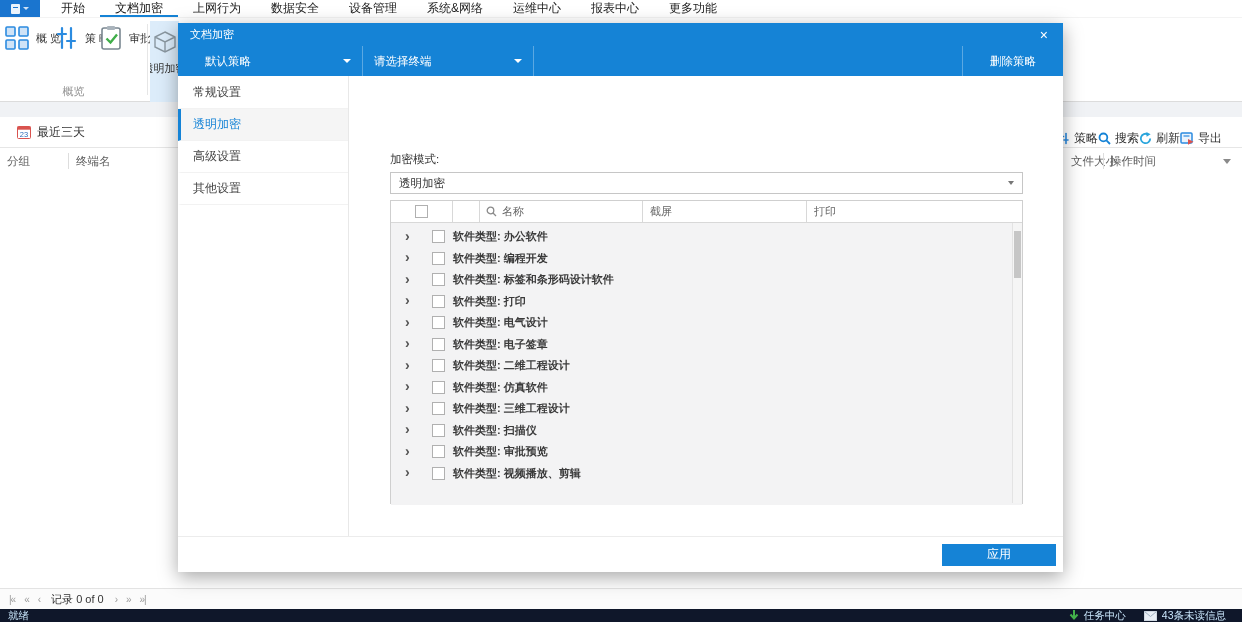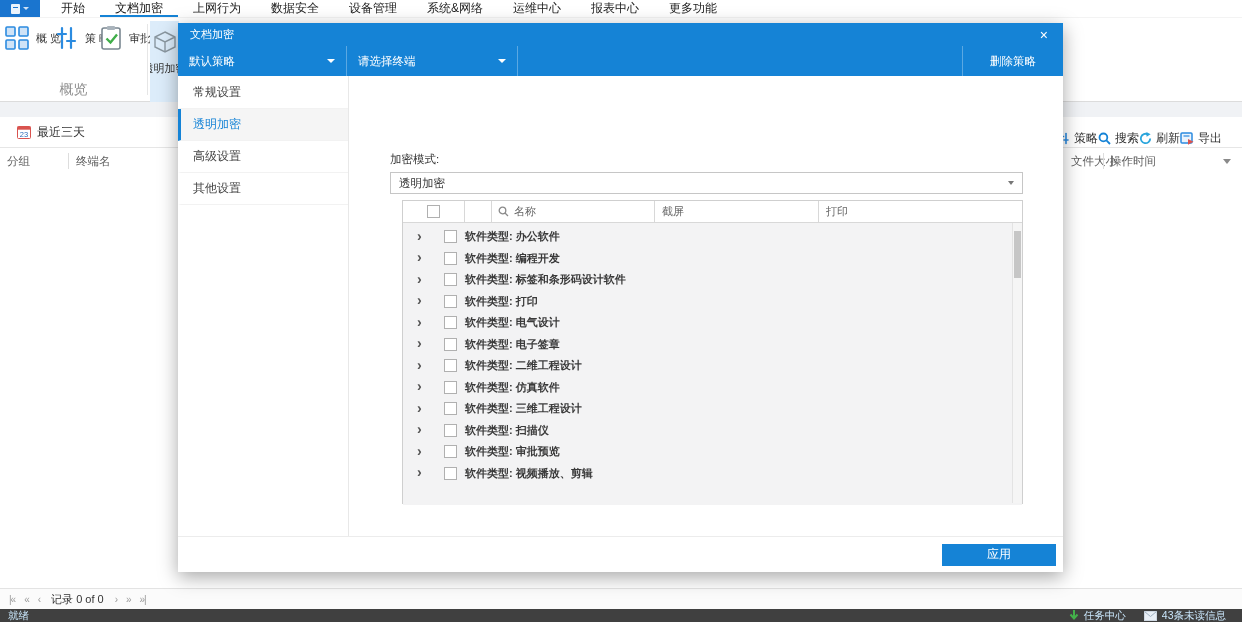--- a/index.html
+++ b/index.html
@@ -13,21 +13,21 @@
      background-image:linear-gradient(#1a75cf,#1a75cf);background-size:5px 1px;background-repeat:no-repeat;background-position:2px 3px;}
   .caret-down-w{width:0;height:0;border-left:3px solid transparent;border-right:3px solid transparent;border-top:3px solid #cfe2f5;}
   .menu-items{display:flex;align-items:stretch;margin-left:6px;}
   .menu-item{font-size:12px;color:#222;padding:0 15px;line-height:16px;cursor:pointer;white-space:nowrap;}
   .menu-item.selected{box-shadow:inset 0 -2px 0 #1583d6;color:#111;}
 
   
   .ribbon{position:absolute;top:18px;left:0;right:0;height:83px;background:#fff;border-bottom:1px solid #dcdcdc;}
   .ribbon-btn{position:absolute;top:7px;display:flex;flex-direction:row;align-items:center;gap:6px;cursor:pointer;}
   .rb-label{font-size:11px;color:#333;white-space:nowrap;}
-  .group-label{position:absolute;left:0;width:147px;bottom:2px;text-align:center;font-size:14px;color:#8f8f8f;}
+  .group-label{position:absolute;left:0;width:147px;bottom:2px;text-align:center;font-size:11px;color:#8f8f8f;}
   .ribbon-divider{position:absolute;left:147px;top:6px;bottom:6px;width:1px;background:#e6e6e6;}
   .ribbon-partial{position:absolute;left:150px;top:3px;width:29px;height:76px;background:#dcecfa;overflow:hidden;
                   display:flex;flex-direction:column;align-items:center;padding-top:9px;gap:7px;}
   .ribbon-partial .rb-label{white-space:nowrap;}
 
   
   .substrip{position:absolute;top:102px;left:0;right:0;height:15px;background:#f0f2f5;}
 
   
   .filterbar{position:absolute;top:117px;left:0;right:0;height:30px;background:#fff;display:flex;align-items:center;}
@@ -44,50 +44,50 @@
 
   .main-area{position:absolute;top:174px;left:0;right:0;bottom:34px;background:#fff;}
 
   
   .pagebar{position:absolute;left:0;right:0;bottom:13px;height:20px;background:#fbfbfb;border-top:1px solid #e3e3e3;
            display:flex;align-items:center;gap:9px;padding-left:9px;font-size:10px;color:#9a9a9a;}
   .pg-ico{cursor:pointer;letter-spacing:-1px;}
   .page-label{font-size:11px;color:#333;margin:15px 2px;}
 
   
-  .statusbar{position:absolute;left:0;right:0;bottom:0;height:13px;background:#404040;color:#c9e6fb;
+  .statusbar{position:absolute;left:0;right:0;bottom:0;height:13px;background:#0f172a;color:#c9e6fb;
              font-size:10.5px;display:flex;align-items:center;}
   .status-left{margin-left:8px;}
   .status-right{margin-left:auto;margin-right:16px;display:flex;align-items:center;gap:18px;}
   .sr-group{display:flex;align-items:center;gap:5px;cursor:pointer;}
 
   
   .dialog{position:absolute;left:178px;top:23px;width:885px;height:549px;background:#fff;
           box-shadow:0 5px 18px rgba(0,0,0,0.35);display:flex;flex-direction:column;z-index:10;}
   .dlg-title{height:23px;flex:0 0 23px;background:#1583d6;color:#fff;font-size:11px;display:flex;align-items:center;padding:0 12px;}
   .dlg-close{margin-left:auto;font-size:14px;line-height:14px;color:#fff;cursor:pointer;padding:0 3px;}
   .dlg-toolbar{height:30px;flex:0 0 30px;background:#1583d6;display:flex;align-items:stretch;color:#fff;font-size:11.5px;}
   .dd{display:flex;align-items:center;padding:0 11px;border-right:1px solid rgba(255,255,255,0.3);cursor:pointer;}
-  .dd1{width:146px;}
+  .dd1{width:146px;margin-left:16px;}
   .dd2{width:148px;}
   .dd-caret{margin-left:auto;width:0;height:0;border-left:4px solid transparent;border-right:4px solid transparent;border-top:4px solid #fff;}
   .dlg-delete{margin-left:auto;width:100px;border-left:1px solid rgba(255,255,255,0.3);display:flex;align-items:center;justify-content:center;cursor:pointer;}
   .dlg-body{flex:1;display:flex;min-height:0;}
   .dlg-nav{width:170px;flex:0 0 170px;border-right:1px solid #e8e8e8;padding-top:1px;}
   .dlg-nav-item{height:31px;line-height:31px;padding-left:12px;font-size:12px;color:#444;
                 border-bottom:1px solid #f2f2f2;border-left:3px solid transparent;cursor:pointer;}
   .dlg-nav-item.selected{background:#f5f5f5;border-left-color:#1583d6;color:#1583d6;}
   .dlg-content{flex:1;padding:0 40px 0 41px;min-width:0;}
   .fld-label{font-size:11.5px;color:#333;}
   .mode-label{margin-top:76px;}
   .mode-select{margin-top:5px;height:20px;border:1px solid #c6c6c6;background:#fff;display:flex;align-items:center;
                padding:0 8px;font-size:11.5px;color:#333;cursor:pointer;}
   .sel-caret{margin-left:auto;width:0;height:0;border-left:3.5px solid transparent;border-right:3.5px solid transparent;border-top:4px solid #777;}
   .swl{margin-top:19px;}
-  .sw-table{margin-top:6px;border:1px solid #cfcfcf;position:relative;height:302px;background:#fff;margin-left:12px;}
+  .sw-table{margin-top:6px;border:1px solid #cfcfcf;position:relative;height:302px;background:#fff;}
   .sw-header{height:21px;display:flex;background:#fff;border-bottom:1px solid #d8d8d8;font-size:11px;color:#666;}
   .swc{display:flex;align-items:center;border-right:1px solid #d8d8d8;box-sizing:border-box;}
   .swc1{width:62px;justify-content:center;}
   .swc2{width:27px;}
   .swc3{width:163px;padding-left:6px;gap:5px;}
   .swc4{width:164px;padding-left:7px;}
   .swc5{flex:1;border-right:none;padding-left:7px;}
   .sw-body{height:279px;background:#f3f3f4;overflow:hidden;padding-top:3px;}
   .sw-row{height:21.5px;display:flex;align-items:center;padding-left:14px;font-size:11px;color:#333;cursor:pointer;}
   .chev{width:10px;margin-right:17px;color:#555;}

